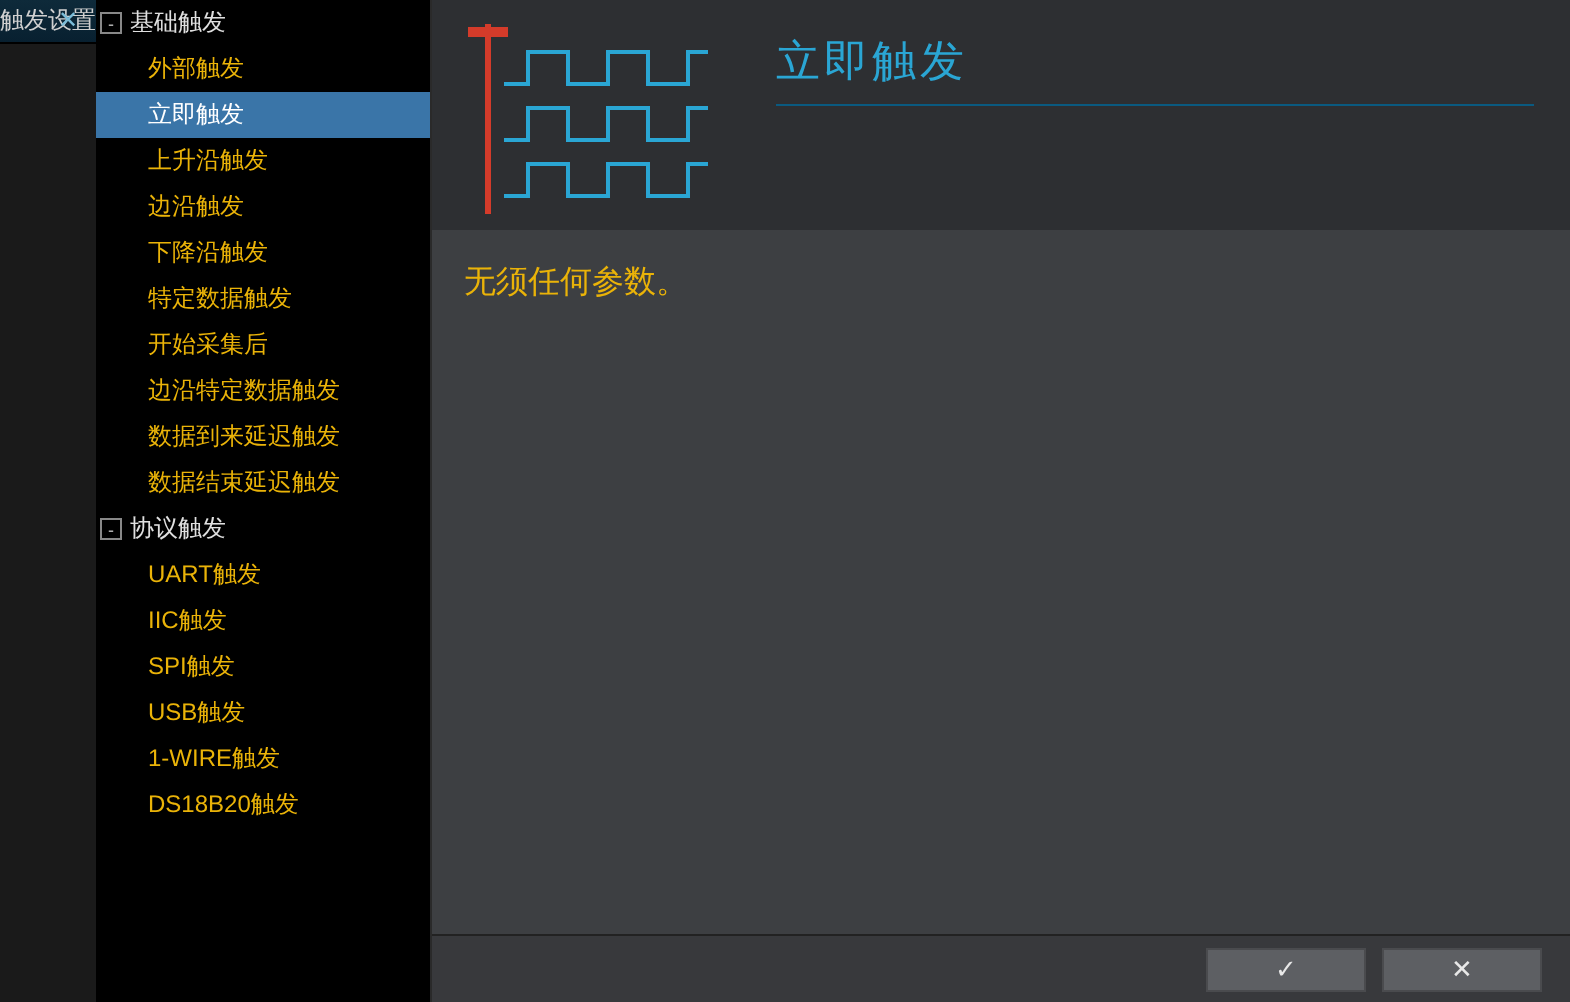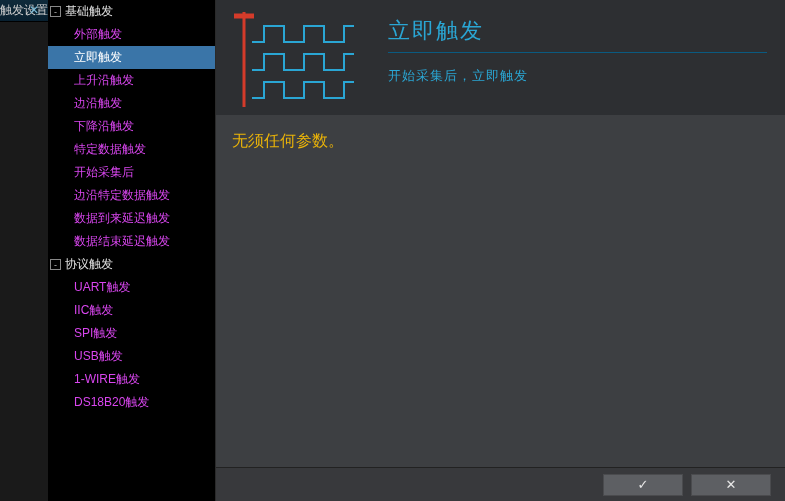--- a/index.html
+++ b/index.html
@@ -23,21 +23,21 @@
   }
   .sidebar::-webkit-scrollbar { width: 14px; }
   .sidebar::-webkit-scrollbar-track { background: #111; }
   .sidebar::-webkit-scrollbar-thumb { background: #555; }
   .group-header {
     display: flex; align-items: center; gap: 4px; padding: 3px 2px 3px 2px;
     cursor: pointer; color: #e0e0e0;
   }
   .expander { width: 11px; height: 11px; border: 1px solid #888; display: inline-flex; align-items: center; justify-content: center; font-size: 9px; color: #bbb; }
   .tree-item {
-    padding: 3px 0 3px 26px; cursor: pointer; color: #d946ef;
+    padding: 3px 0 3px 26px; cursor: pointer; color: #eab308;
     white-space: nowrap;
   }
   .tree-item.selected {
     background: #3a75a8; color: #fff;
   }
   .main { flex: 1; display: flex; flex-direction: column; background: #3d3f42; min-width: 0; }
   .header-panel {
     height: 115px; background: #2d2f32; display: flex; align-items: flex-start;
     padding: 12px 18px 8px 18px; gap: 24px;
   }
@@ -104,21 +104,20 @@
       <div class="header-panel">
         <svg class="diagram" viewBox="0 0 130 95">
           <line x1="10" y1="0" x2="10" y2="95" stroke="#d43b2a" stroke-width="3"></line>
           <line x1="0" y1="4" x2="20" y2="4" stroke="#d43b2a" stroke-width="5"></line>
           <path d="M18 30 h12 v-16 h20 v16 h20 v-16 h20 v16 h20 v-16 h10" fill="none" stroke="#2aa6d4" stroke-width="2"></path>
           <path d="M18 58 h12 v-16 h20 v16 h20 v-16 h20 v16 h20 v-16 h10" fill="none" stroke="#2aa6d4" stroke-width="2"></path>
           <path d="M18 86 h12 v-16 h20 v16 h20 v-16 h20 v16 h20 v-16 h10" fill="none" stroke="#2aa6d4" stroke-width="2"></path>
         </svg>
         <div class="header-text">
           <div class="trig-title">立即触发</div>
-          <div class="trig-desc">开始采集后，立即触发</div>
         </div>
       </div>
       <div class="content-panel">
         <div class="no-params">无须任何参数。</div>
       </div>
       <div class="footer">
         <div class="btn">✓</div>
         <div class="btn">✕</div>
       </div>
     </div>

